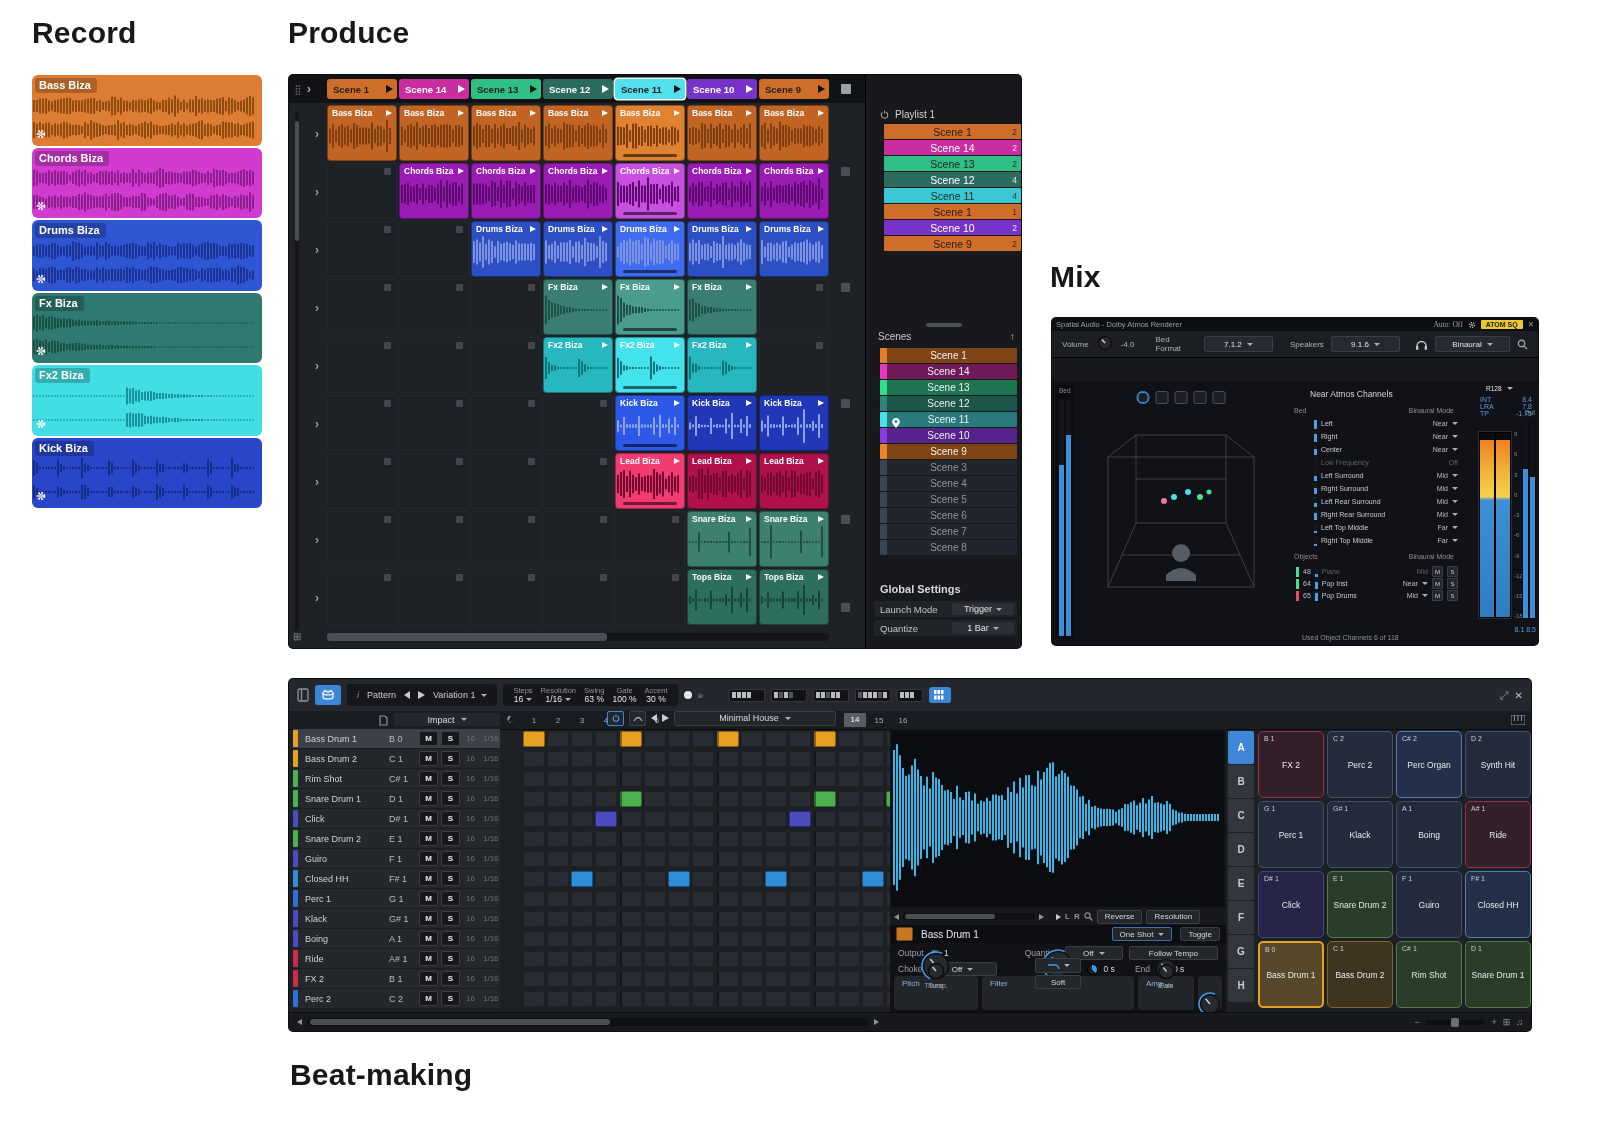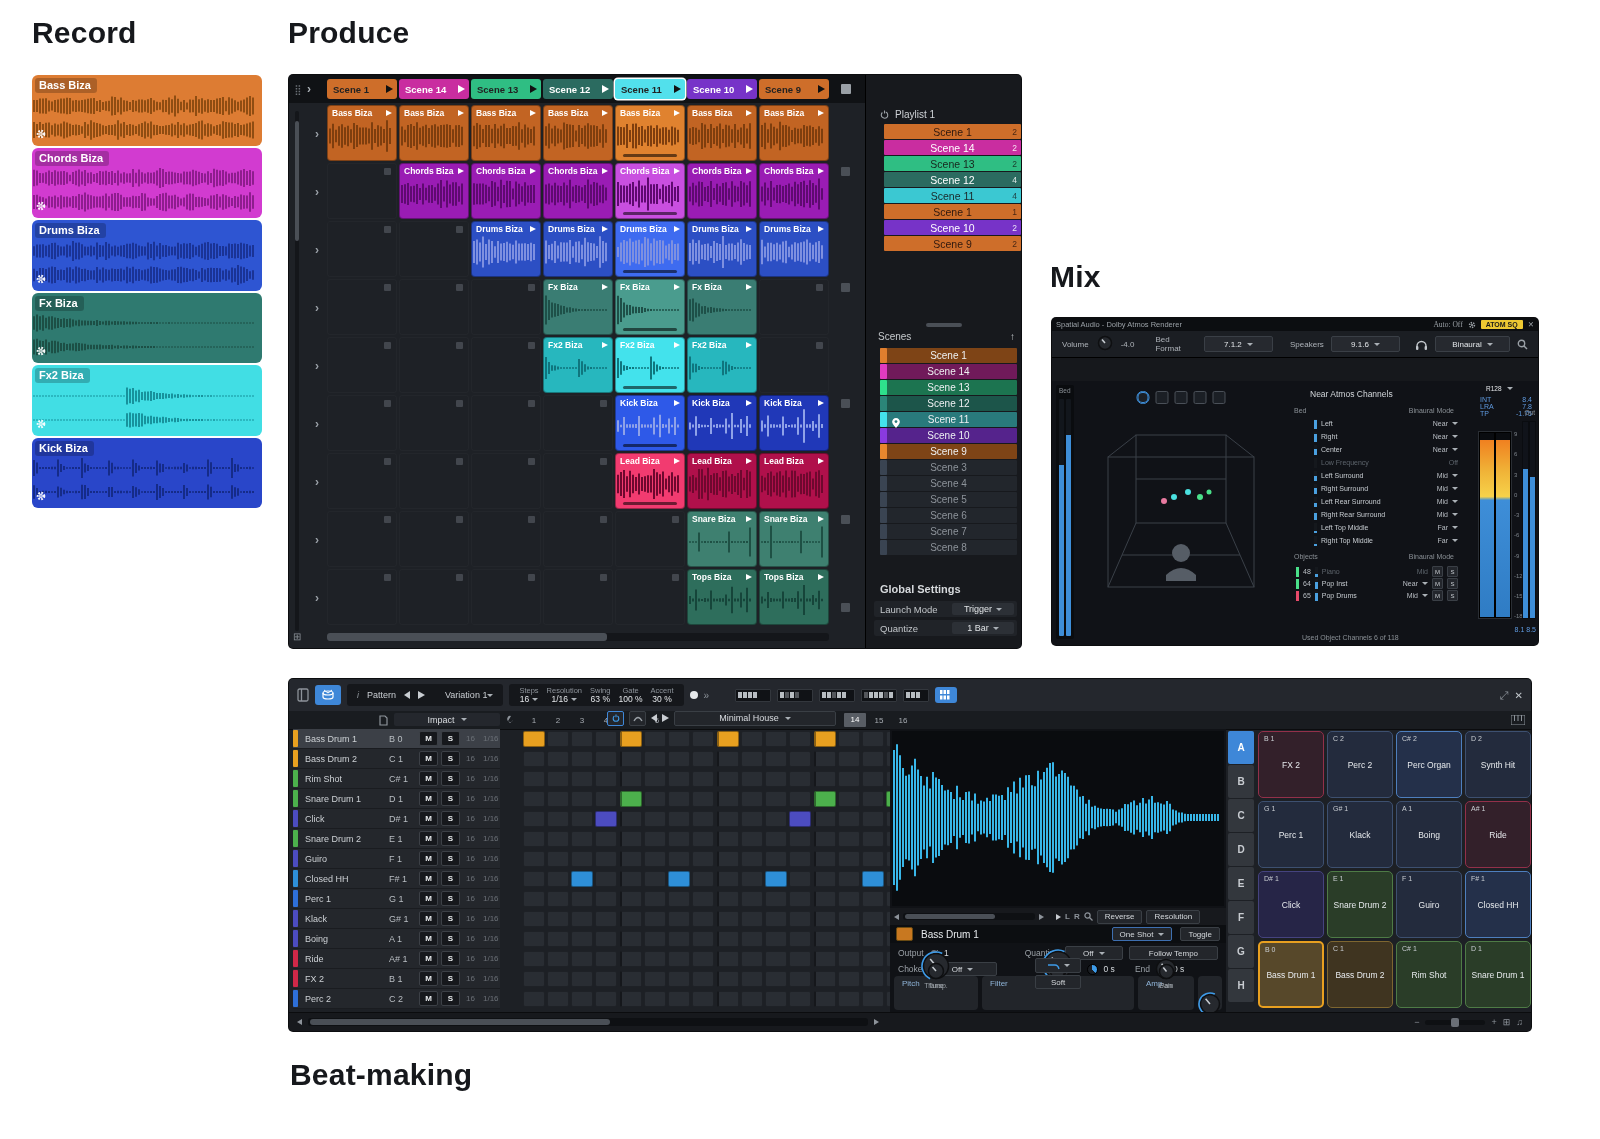--- a/index.html
+++ b/index.html
@@ -1193,21 +1193,21 @@
             <path d="M2 4 v4 a5 2 0 0 0 10 0 v-4" fill="none" stroke="#fff" stroke-width="1.2"></path>
             <line x1="3" y1="1" x2="7" y2="4" stroke="#fff"></line>
             <line x1="11" y1="1" x2="7" y2="4" stroke="#fff"></line>
           </svg>
       </span>
       <div class="tbgroup">
         <span style="font-style:italic;color:#8d939a;">i</span>
         <span>Pattern</span>
         <span class="tri" style="border-width:4px 6px 4px 0;border-color:transparent #c9cdd2 transparent transparent;"></span>
         <span class="tri play" style="border-left-color:#c9cdd2;"></span>
-        <span style="display:flex;align-items:center;margin-left:12px;">
+        <span style="display:flex;align-items:center;gap:6px;">
             <span>Variation 1</span>
             <span class="caret"></span>
           </span>
       </div>
       <div class="tbgroup" id="tbFields">
           <div class="fld">
             <span class="fl">Steps</span>
             <span class="fv">
               <span>16</span>
               <span class="caret"></span>

